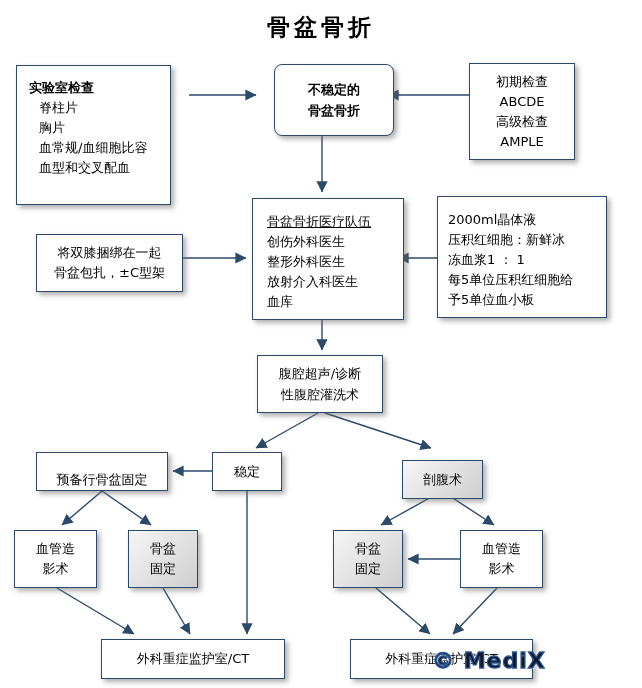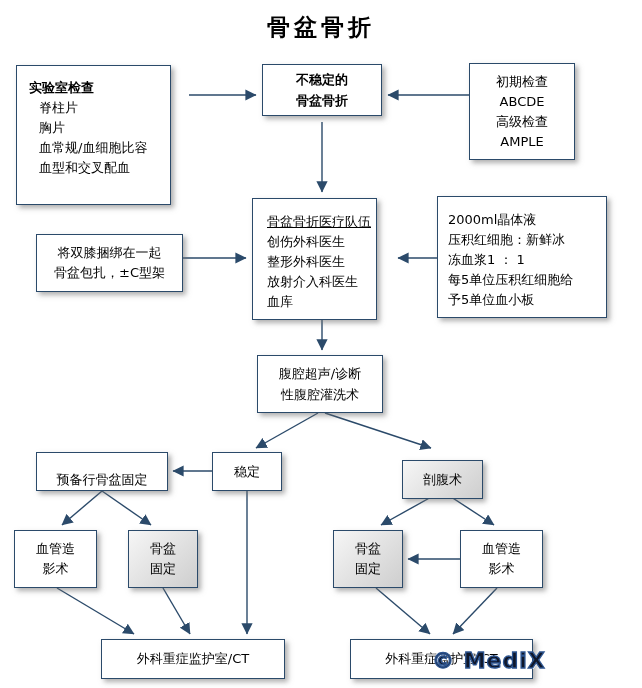--- a/index.html
+++ b/index.html
@@ -12,23 +12,23 @@
   .box { position:absolute; background:#ffffff; border:1.4px solid #2b4a6a;
          box-shadow:3px 3px 5px rgba(110,110,110,0.55); box-sizing:border-box;
          font-size:13px; color:#000; line-height:20px; z-index:2; }
   .gray { background:linear-gradient(135deg,#f6f6f6 0%,#cecece 100%); }
   .center { display:flex; flex-direction:column; align-items:center; justify-content:center; text-align:center; }
   .bold { font-weight:bold; }
   .underline { text-decoration:underline; }
   .indent { margin-left:10px; }
 
   #lab-box        { left:16px;  top:65px;  width:155px; height:140px; padding:12px 6px 0 12px; }
-  #unstable-box   { left:262px; top:64px;  width:120px; height:52px;  font-weight:bold; line-height:21px; }
+  #unstable-box   { left:274px; top:64px;  width:120px; height:72px;  font-weight:bold; line-height:21px;border-radius:8px; }
   #initial-box    { left:469px; top:63px;  width:106px; height:97px; }
-  #team-box       { left:252px; top:198px; width:125px; height:122px; padding:13px 4px 0 14px; }
+  #team-box       { left:252px; top:198px; width:152px; height:122px; padding:13px 4px 0 14px; }
   #knees-box      { left:36px;  top:234px; width:147px; height:58px; }
   #fluids-box     { left:437px; top:196px; width:170px; height:122px; padding:13px 4px 0 10px; }
   #fast-box       { left:257px; top:355px; width:126px; height:58px;  line-height:21px; }
   #prep-box       { left:36px;  top:452px; width:132px; height:39px;justify-content:flex-end; }
   #stable-box     { left:212px; top:452px; width:70px;  height:39px; }
   #laparotomy-box { left:402px; top:460px; width:81px;  height:39px; }
   #angio-left-box { left:14px;  top:530px; width:83px;  height:58px; }
   #fix-left-box   { left:128px; top:530px; width:70px;  height:58px; }
   #fix-right-box  { left:333px; top:530px; width:70px;  height:58px; }
   #angio-right-box{ left:460px; top:530px; width:83px;  height:58px; }

